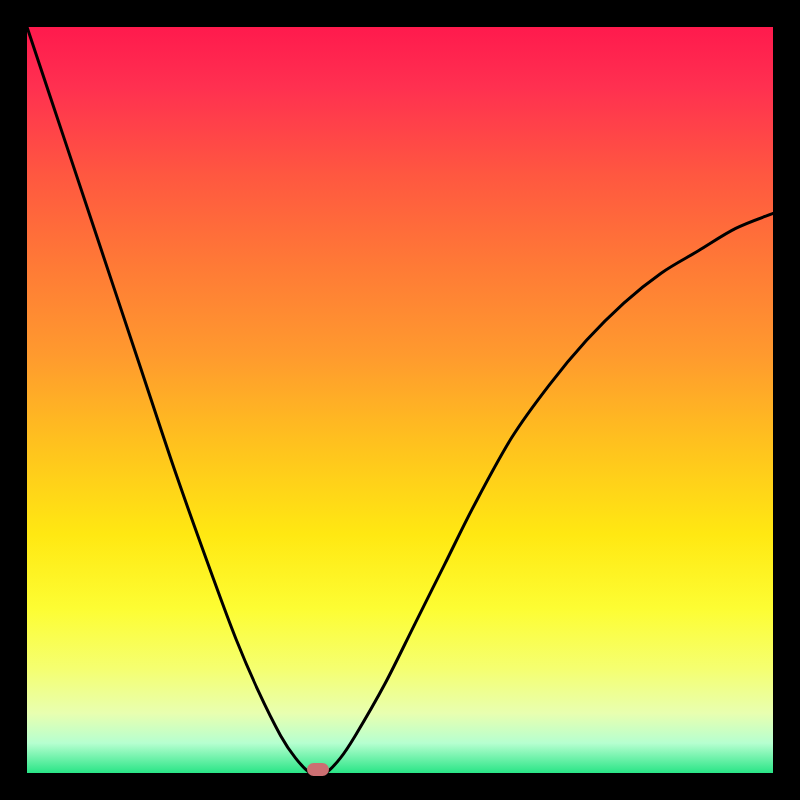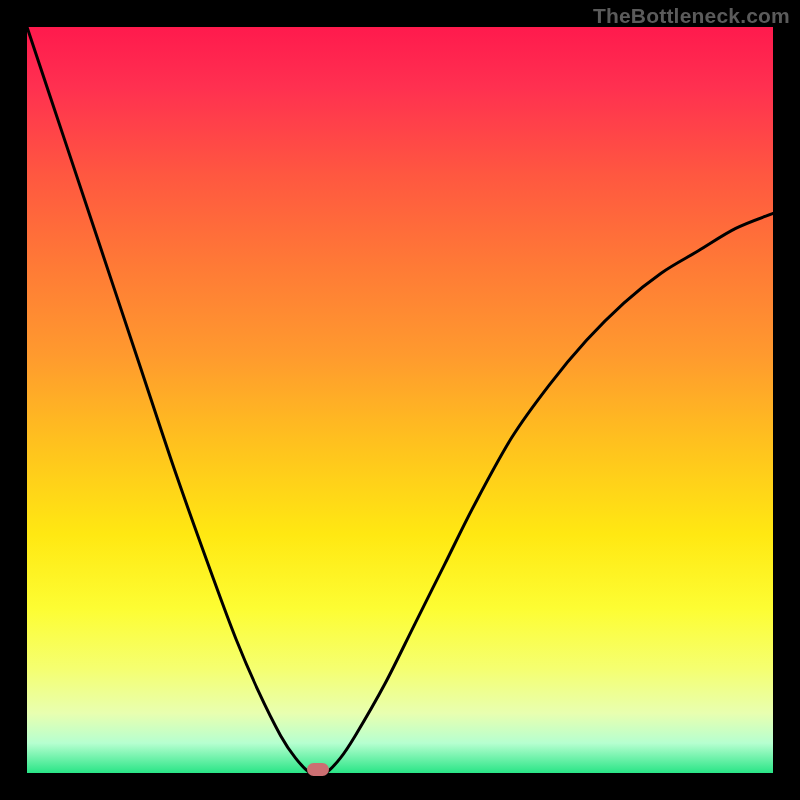--- a/index.html
+++ b/index.html
@@ -57,14 +57,13 @@
 </head>
 <body>
 
 <div class="frame">
   <div class="plot">
     <svg class="curve" viewBox="0 0 746 746" preserveAspectRatio="none">
       <path id="curve-path" fill="none" stroke="#000" stroke-width="3" stroke-linecap="round" d="M 0 0 C 6.216666666666668 18.649999999999995 24.866666666666667 74.59999999999997 37.300000000000004 111.89999999999998 C 49.73333333333334 149.2 62.16666666666668 186.50000000000006 74.60000000000001 223.80000000000007 C 87.03333333333335 261.1000000000001 99.46666666666665 298.4 111.89999999999999 335.7 C 124.33333333333333 373 136.76666666666668 411.5433333333333 149.20000000000002 447.59999999999997 C 161.63333333333335 483.65666666666664 176.55333333333334 524.6866666666666 186.5 552.04 C 196.44666666666666 579.3933333333333 201.42000000000002 593.07 208.88000000000002 611.72 C 216.34000000000003 630.37 223.79999999999998 647.7766666666668 231.26 663.94 C 238.72 680.1033333333334 247.42333333333335 697.51 253.64000000000001 708.7 C 259.8566666666667 719.8900000000001 263.58666666666664 724.8633333333333 268.56 731.08 C 273.53333333333336 737.2966666666667 278.50666666666666 743.5133333333333 283.48 746 C 288.4533333333334 748.4866666666667 293.42666666666673 748.4866666666667 298.40000000000003 746 C 303.37333333333333 743.5133333333333 308.3466666666667 737.2966666666667 313.32 731.08 C 318.2933333333333 724.8633333333333 320.78000000000003 721.1333333333334 328.24 708.7 C 335.7 696.2666666666667 348.1333333333333 675.13 358.08 656.48 C 368.02666666666664 637.83 377.97333333333336 616.6933333333333 387.92 596.8 C 397.8666666666667 576.9066666666666 407.8133333333334 557.0133333333333 417.76000000000005 537.12 C 427.7066666666667 517.2266666666667 436.40999999999997 498.57666666666665 447.59999999999997 477.44 C 458.78999999999996 456.30333333333334 472.4666666666667 430.1933333333333 484.90000000000003 410.3 C 497.33333333333337 390.4066666666667 509.7666666666666 374.24333333333334 522.1999999999999 358.08 C 534.6333333333332 341.91666666666663 547.0666666666666 326.9966666666667 559.5 313.32000000000005 C 571.9333333333334 299.6433333333334 584.3666666666668 287.21 596.8000000000001 276.02 C 609.2333333333333 264.83 621.6666666666667 254.88333333333327 634.1 246.17999999999995 C 646.5333333333333 237.47666666666663 658.9666666666667 231.26000000000008 671.4 223.80000000000007 C 683.8333333333333 216.34000000000006 696.2666666666667 207.63666666666663 708.6999999999999 201.41999999999996 C 721.1333333333332 195.2033333333333 739.7833333333333 188.98666666666665 746 186.5"></path>
     </svg>
     <div id="marker" class="marker" style="left: 279.94px; top: 736px; background: rgb(204, 111, 114);"></div>
   </div>
-  <div class="watermark">TheBottleneck.com</div>
 </div>
 
 </body></html>

